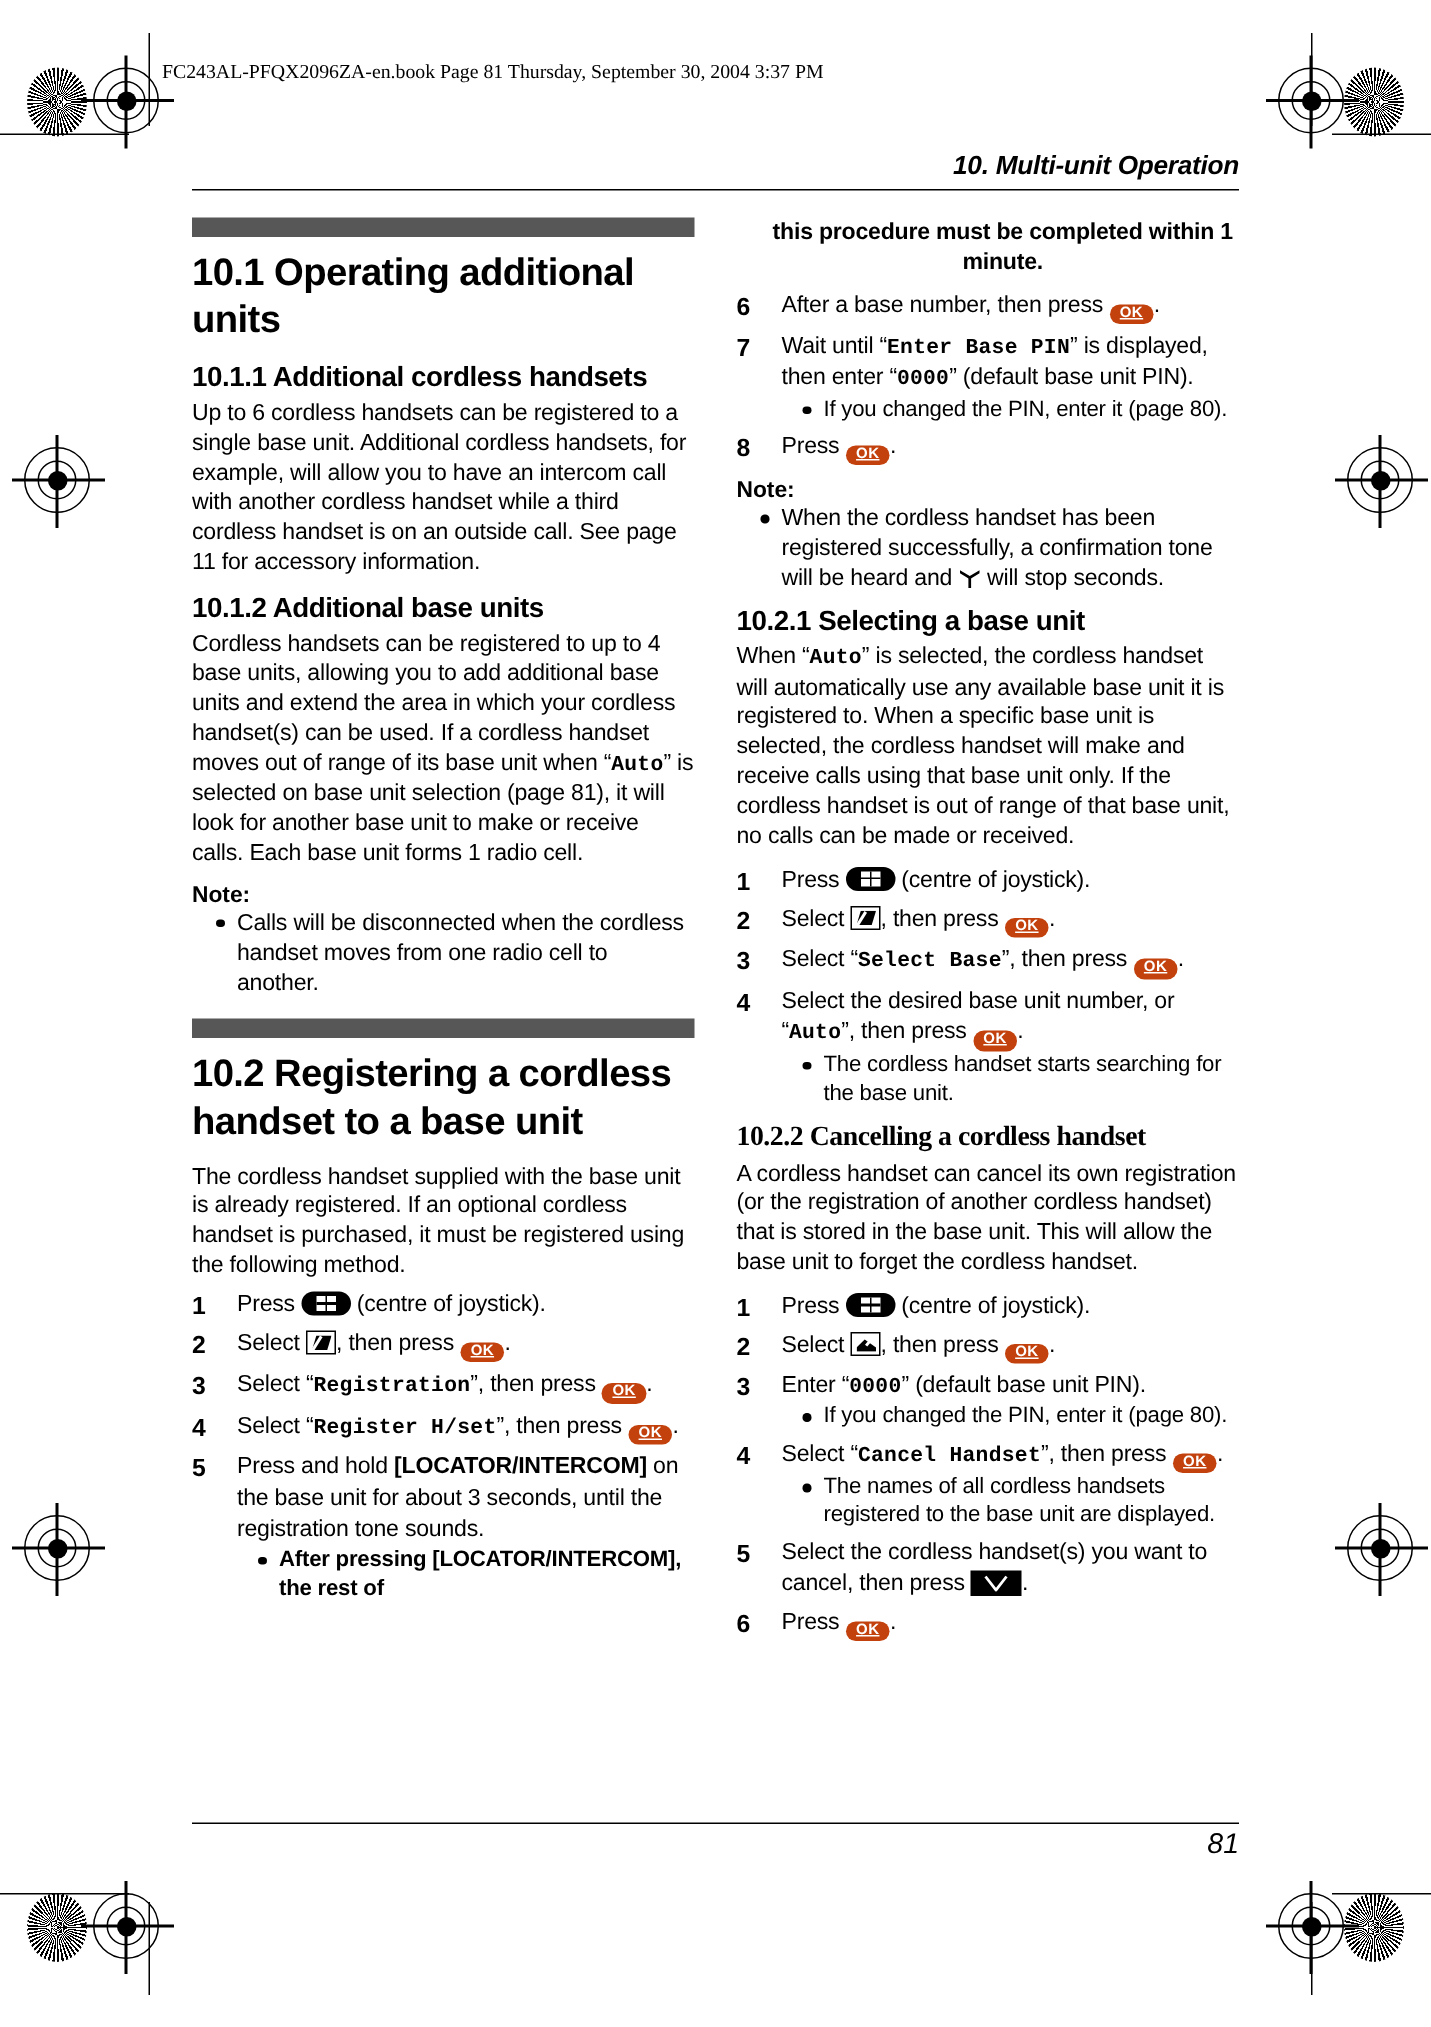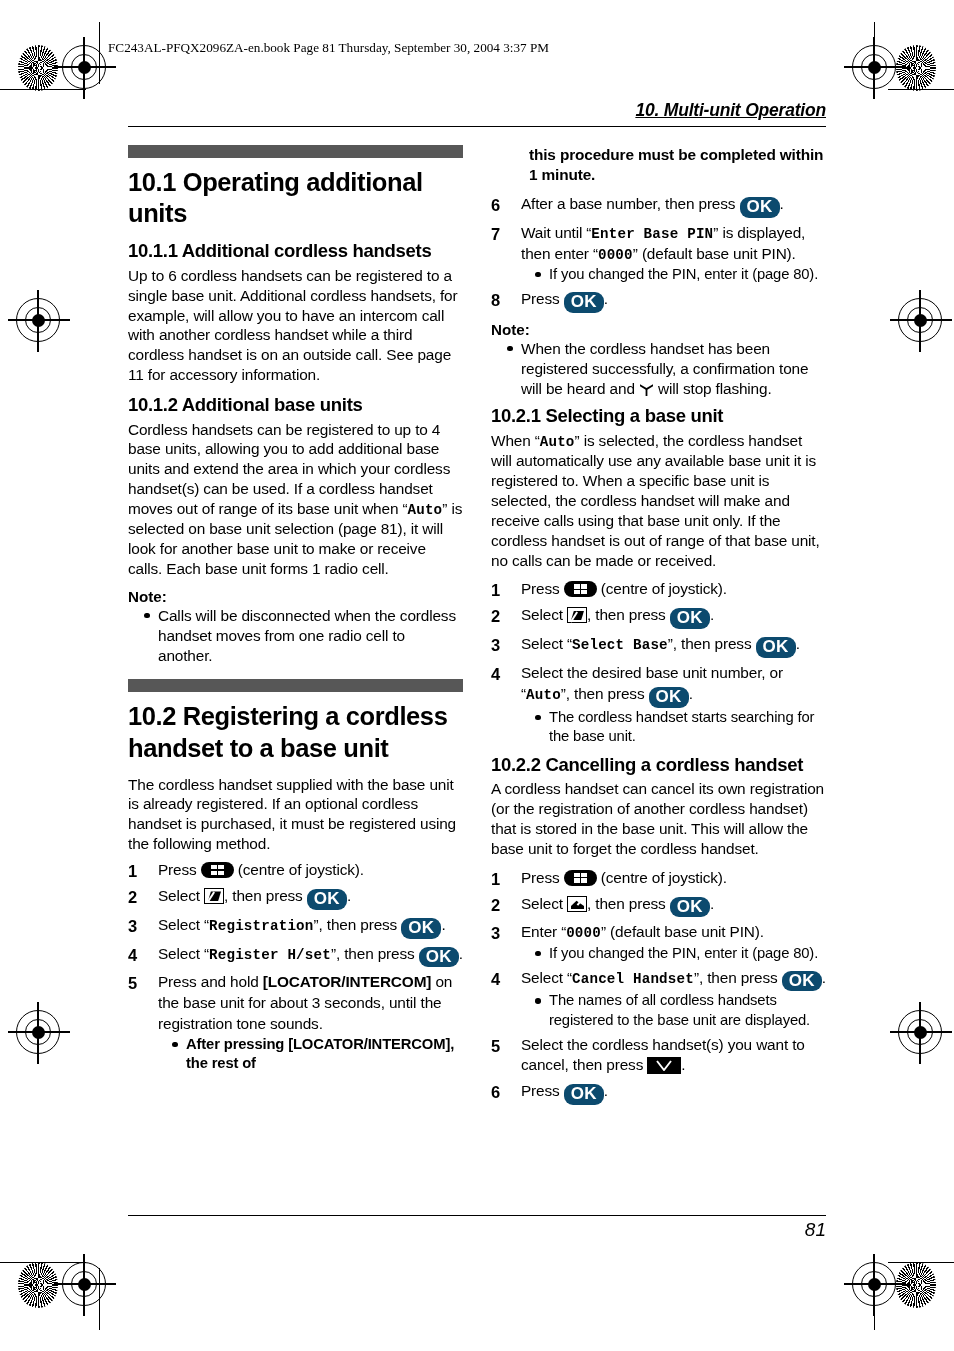--- a/index.html
+++ b/index.html
@@ -48,21 +48,20 @@
     height: 1160px;
   }
 
   .running-head {
     text-align:right;
     font-size: 17.5px;
     font-weight: bold;
     font-style: italic;
     letter-spacing: -0.2px;
     margin-bottom: 5px;
-    text-decoration: underline;
   }
   .head-rule {
     border-top: 1.6px solid #000;
     margin-bottom: 18px;
   }
 
   .columns {
     display: flex;
     gap: 28px;
     align-items: flex-start;
@@ -160,29 +159,30 @@
     font-size: 14.2px;
     letter-spacing: 0.2px;
   }
   .kb { font-weight: bold; }
 
   
   .ic { display:inline-block; vertical-align:-3px; }
 
   
   .ic-ok {
-    background:#0c4a6e;
+    background:#c2410c;
     color:#fff;
     border-radius: 9px;
-    font-size: 17px;
+    font-size: 10px;
     font-weight: bold;
     padding: 1px 7px 2px 7px;
     line-height: 1.05;
     letter-spacing: 0.3px;
     font-family: "Liberation Sans", sans-serif;
+    text-decoration: underline;
   }
 
   
   .ic-joy {
     width: 33px; height: 16px;
     background:#000;
     border-radius: 8px;
     position: relative;
     vertical-align: -3px;
   }
@@ -369,21 +369,21 @@
           <ul class="bul bold">
             <li><span>After pressing </span><span class="kb">[LOCATOR/INTERCOM]</span><span>, the rest of</span></li>
           </ul>
         </li>
       </ol>
 
     </div>
 
     <div class="col">
 
-      <p class="body" style="font-weight:bold; margin-left:38px;">this procedure must be completed within 1 minute.</p>
+      <p class="body" style="font-weight:bold; margin-left:20px;text-align:center;">this procedure must be completed within 1 minute.</p>
 
       <ol class="steps">
         <li>
           <span class="num">6</span><span>After a base number, then press </span><span class="ic ic-ok">OK</span><span>.</span>
         </li>
         <li>
           <span class="num">7</span><span>Wait until “</span><span class="lcd">Enter Base PIN</span><span>” is displayed, then enter “</span><span class="lcd">0000</span><span>” (default base unit PIN).</span>
           <ul class="bul">
             <li>If you changed the PIN, enter it (page 80).</li>
           </ul>
@@ -391,21 +391,21 @@
         <li>
           <span class="num">8</span><span>Press </span><span class="ic ic-ok">OK</span><span>.</span>
         </li>
       </ol>
 
       <div class="notelabel">Note:</div>
       <ul class="bul">
         <li><span>When the cordless handset has been registered successfully, a confirmation tone will be heard and </span><span class="ic ic-ant"><svg width="15" height="16" viewBox="0 0 15 16">
                 <path d="M1 3.2 L1 5.2 L7.5 9.2 L14 5.2 L14 3.2 L7.5 7 Z" fill="#000"></path>
                 <rect x="6.6" y="8.4" width="1.8" height="6.6" fill="#000"></rect>
-              </svg></span><span> will stop flashing.</span></li>
+              </svg></span><span> will stop seconds.</span></li>
       </ul>
 
       <h2 class="sub" style="margin-top:6px;">10.2.1 Selecting a base unit</h2>
       <p class="body"><span>When “</span><span class="lcd">Auto</span><span>” is selected, the cordless handset will automatically use any available base unit it is registered to. When a specific base unit is selected, the cordless handset will make and receive calls using that base unit only. If the cordless handset is out of range of that base unit, no calls can be made or received.</span></p>
 
       <ol class="steps">
         <li>
           <span class="num">1</span><span>Press </span><span class="ic ic-joy"><span class="grid"></span></span><span> (centre of joystick).</span>
         </li>
         <li>
@@ -415,21 +415,21 @@
           <span class="num">3</span><span>Select “</span><span class="lcd">Select Base</span><span>”, then press </span><span class="ic ic-ok">OK</span><span>.</span>
         </li>
         <li>
           <span class="num">4</span><span>Select the desired base unit number, or “</span><span class="lcd">Auto</span><span>”, then press </span><span class="ic ic-ok">OK</span><span>.</span>
           <ul class="bul">
             <li>The cordless handset starts searching for the base unit.</li>
           </ul>
         </li>
       </ol>
 
-      <h2 class="sub" style="margin-top:6px;">10.2.2 Cancelling a cordless handset</h2>
+      <h2 class="sub" style="margin-top:6px;font-family:Liberation Serif, serif;">10.2.2 Cancelling a cordless handset</h2>
       <p class="body">A cordless handset can cancel its own registration (or the registration of another cordless handset) that is stored in the base unit. This will allow the base unit to forget the cordless handset.</p>
 
       <ol class="steps">
         <li>
           <span class="num">1</span><span>Press </span><span class="ic ic-joy"><span class="grid"></span></span><span> (centre of joystick).</span>
         </li>
         <li>
           <span class="num">2</span><span>Select </span><span class="ic ic-box photo"><span class="blade"></span><span class="slash"></span></span><span>, then press </span><span class="ic ic-ok">OK</span><span>.</span>
         </li>
         <li>

